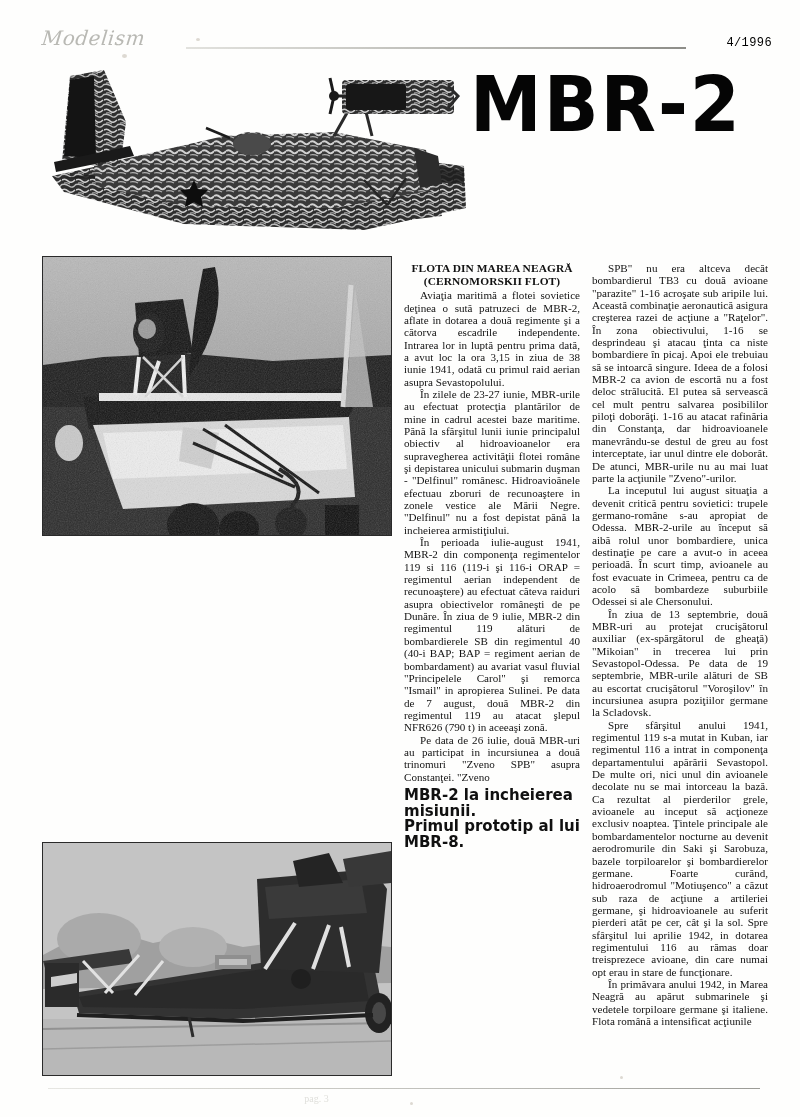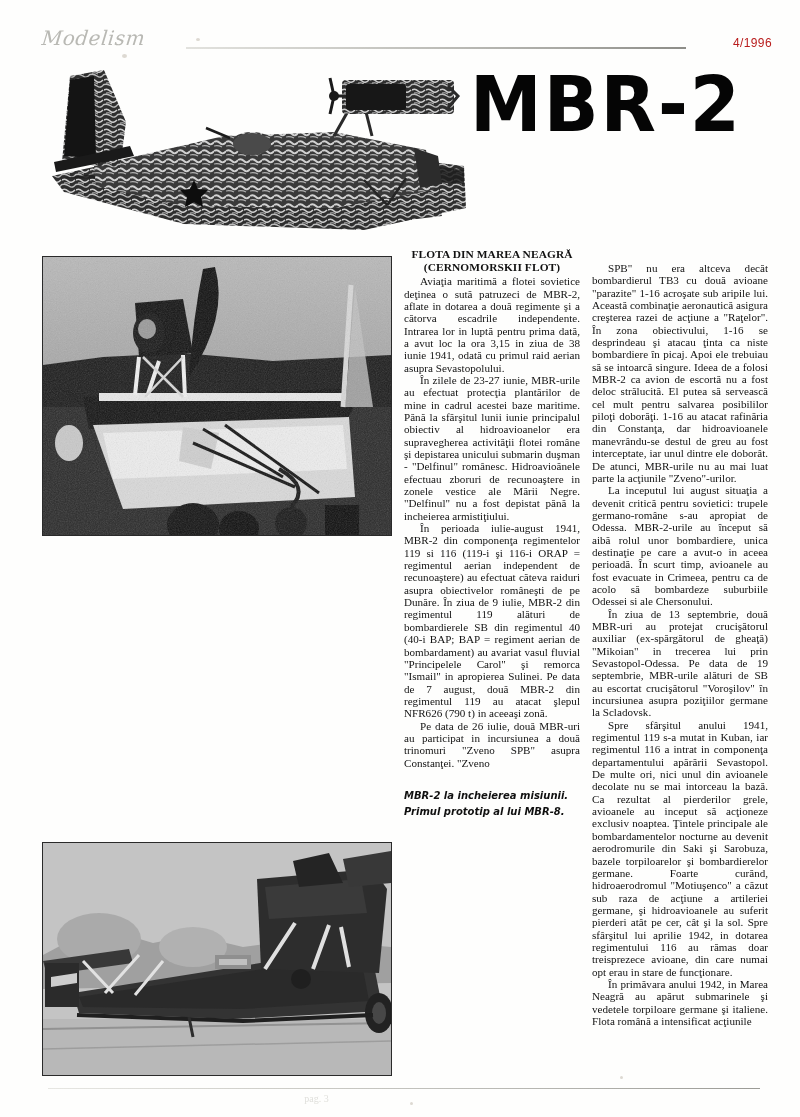--- a/index.html
+++ b/index.html
@@ -40,22 +40,22 @@
   .masthead-rule {
     position: absolute;
     left: 186px; top: 47px;
     width: 500px; height: 2px;
     background: linear-gradient(to right, #e2e2de 0%, #c9c9c4 35%, #a9a9a4 75%, #8d8d88 100%);
   }
   .masthead-issue {
     position: absolute;
     right: 28px; top: 36px;
     font-size: 12px;
-    font-family: Liberation Sans, sans-serif;
-    color: #b91c1c;
+    font-family: Liberation Mono, monospace;
+    color: #000000;
     letter-spacing: 0.4px;
   }
 
   
   .hero-art {
     position: absolute;
     left: 34px; top: 58px;
     width: 440px; height: 195px;
   }
   .hero-art svg { display: block; width: 100%; height: 100%; }
@@ -90,21 +90,21 @@
   
   .col {
     position: absolute;
     font-family: "Liberation Serif", serif;
     font-size: 11.1px;
     line-height: 12.35px;
     text-align: justify;
     color: #121212;
     hyphens: manual;
   }
-  #col-1 { left: 404px; top: 248px; width: 176px; }
+  #col-1 { left: 404px; top: 262px; width: 176px; }
   #col-2 { left: 592px; top: 262px; width: 176px; }
 
   .col h2 {
     margin: 0 0 2px 0;
     font-size: 11.4px;
     line-height: 12.6px;
     font-weight: bold;
     text-align: center;
     letter-spacing: 0.1px;
   }
@@ -113,23 +113,22 @@
     margin: 0;
     text-indent: 16px;
   }
 
   
   .captions {
     position: absolute;
     left: 404px; top: 788px;
     width: 190px;
     font-family: "DejaVu Sans", sans-serif;
-    font-style: italic;
     font-weight: bold;
-    font-size: 10px;
+    font-size: 15px;
     line-height: 15.5px;
     color: #101010;
   }
 
   
   .footer-rule {
     position: absolute;
     left: 48px; top: 1088px;
     width: 712px; height: 1px;
     background: linear-gradient(to right,#e7e7e3 0%,#cfcfca 30%,#b5b5b0 70%,#9b9b96 100%);

